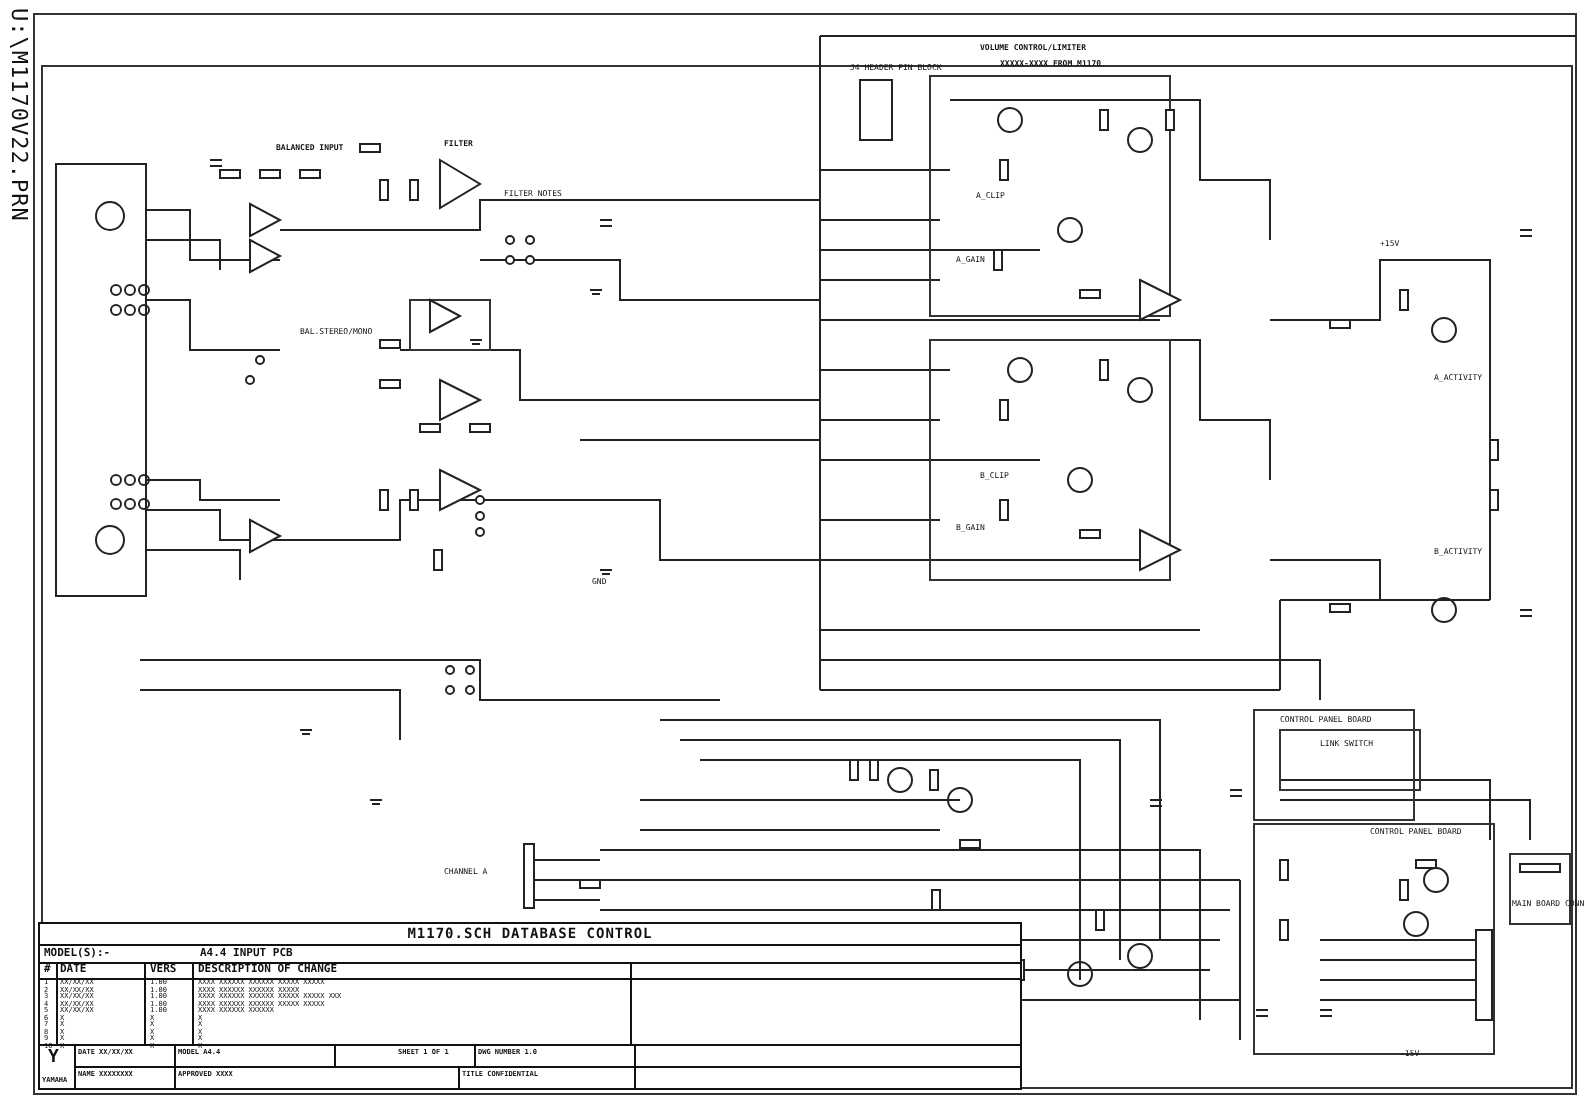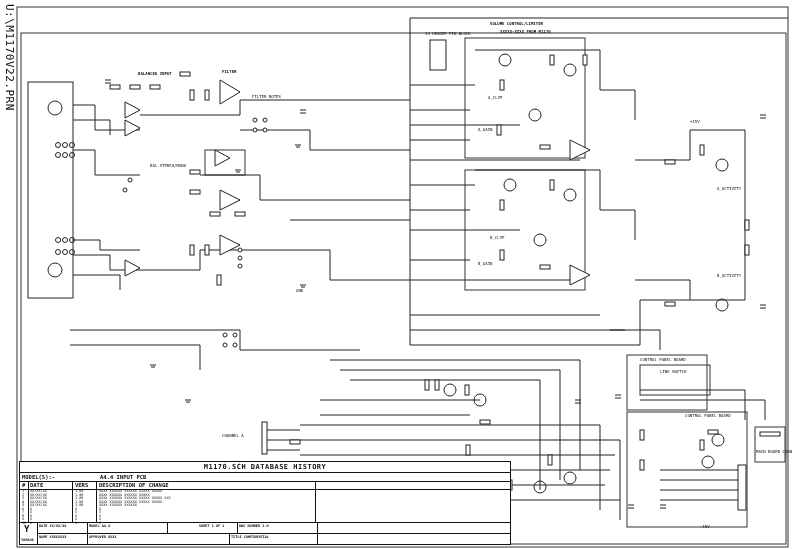--- a/index.html
+++ b/index.html
@@ -281,21 +281,21 @@
 <div class="lbl" style="left:685px;top:414px;">CONTROL PANEL BOARD</div>
 <div class="lbl" style="left:756px;top:450px;">MAIN BOARD CONN</div>
 <div class="lbl" style="left:222px;top:434px;">CHANNEL A</div>
 <div class="lbl" style="left:222px;top:480px;">CHANNEL B</div>
 <div class="lbl" style="left:270px;top:497px;">CONN TO MAIN PCB</div>
 <div class="lbl" style="left:296px;top:289px;">GND</div>
 <div class="lbl" style="left:690px;top:120px;">+15V</div>
 <div class="lbl" style="left:700px;top:525px;">-15V</div>
 
 <div class="title-block">
-  <div class="tb-title">M1170.SCH DATABASE HISTORY</div>
+  <div class="tb-title">M1170.SCH DATABASE CONTROL</div>
   <div class="tb-model">
     <span style="left:2px;">MODEL(S):-</span>
     <span style="left:80px;">A4.4 INPUT PCB</span>
   </div>
   <div class="tb-hdr">
     <span style="left:2px;">#</span>
     <span style="left:10px;">DATE</span>
     <span style="left:55px;">VERS</span>
     <span style="left:79px;">DESCRIPTION OF CHANGE</span>
   </div>

